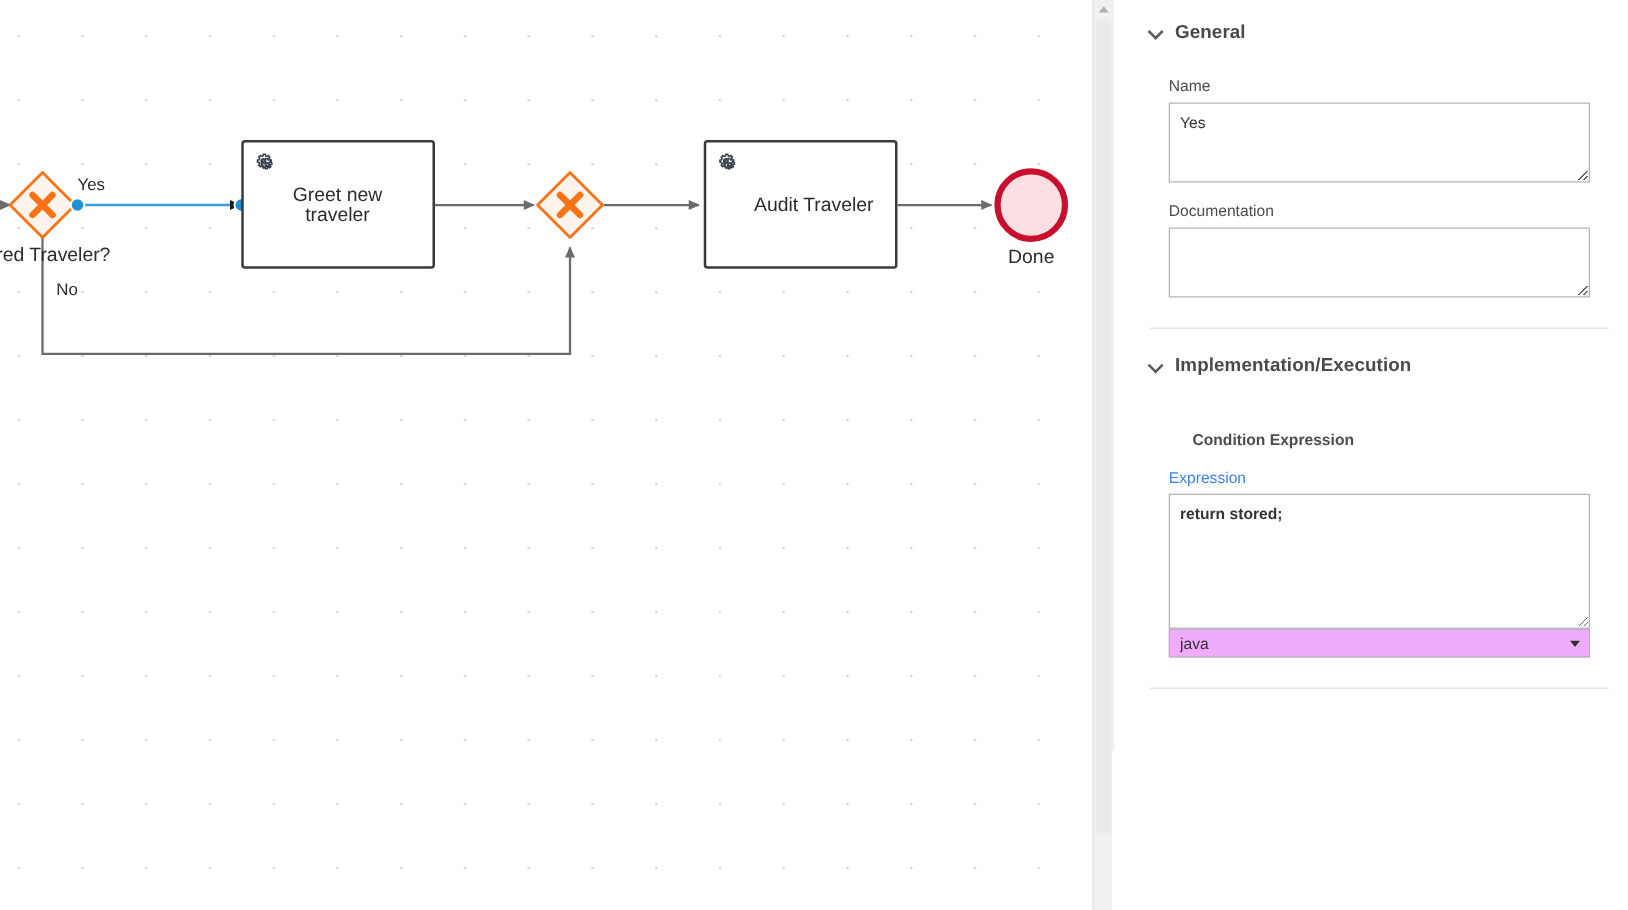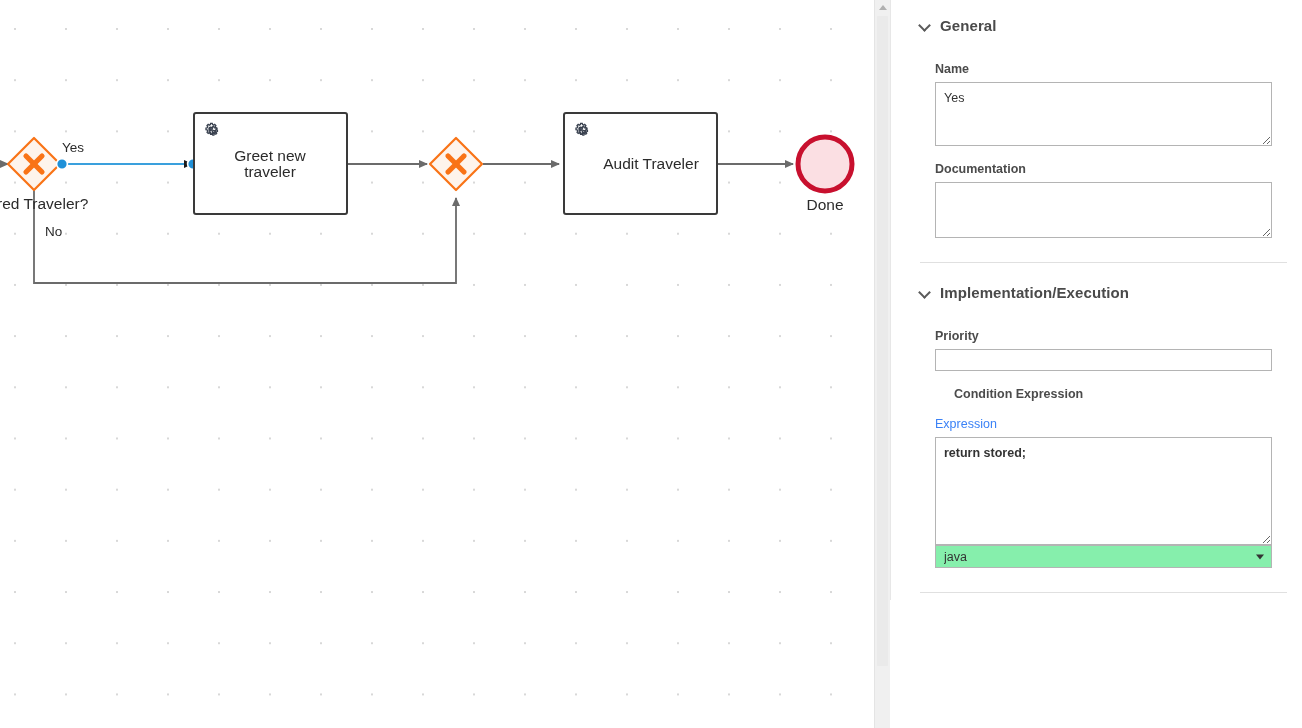--- a/index.html
+++ b/index.html
@@ -139,21 +139,21 @@
     border-bottom: 2px solid #5a5a5a;
     transform: rotate(45deg);
   }
 
   .field {
     padding: 0 30px 0 44px;
   }
   .field-label {
     font-size: 12.5px;
     color: #4b4b4b;
-    font-weight: bold;
+    font-weight: normal;
     margin-bottom: 6px;
     display: block;
   }
   .field-label.light {
     font-weight: normal;
     color: #3b82f6;
     font-size: 12.5px;
   }
   .sub-heading {
     font-size: 12.5px;
@@ -195,21 +195,21 @@
 
   .select-wrap {
     position: relative;
     width: 100%;
   }
   select.prop {
     display: block;
     width: 100%;
     box-sizing: border-box;
     border: 1px solid #b4b4b4;
-    background: #86efac;
+    background: #f0abfc;
     font-family: "Liberation Sans", sans-serif;
     font-size: 12.5px;
     color: #333333;
     padding: 3px 22px 3px 8px;
     height: 23px;
     outline: none;
     -webkit-appearance: none;
     -moz-appearance: none;
     appearance: none;
   }
@@ -405,24 +405,20 @@
     <div class="spacer-12"></div>
 
     <div class="group">
       <div class="group-header">
         <span class="chev"></span>
         <span>Implementation/Execution</span>
       </div>
 
       <div class="spacer-20"></div>
 
-      <div class="field">
-        <label class="field-label">Priority</label>
-        <input class="prop" type="text" value="" style="">
-      </div>
 
       <div class="spacer-16"></div>
 
       <div class="sub-heading">Condition Expression</div>
 
       <div class="spacer-8"></div>
 
       <div class="field">
         <label class="field-label light">Expression</label>
         <textarea class="prop" rows="6" style="height: 108px; font-weight: bold;" value="return stored;">return stored;</textarea>

